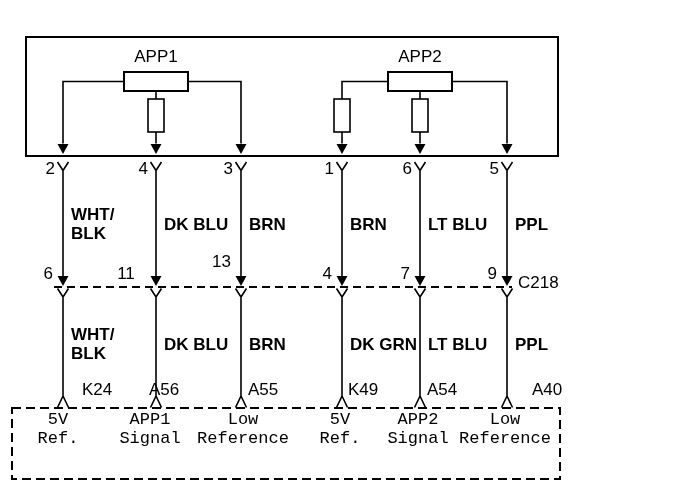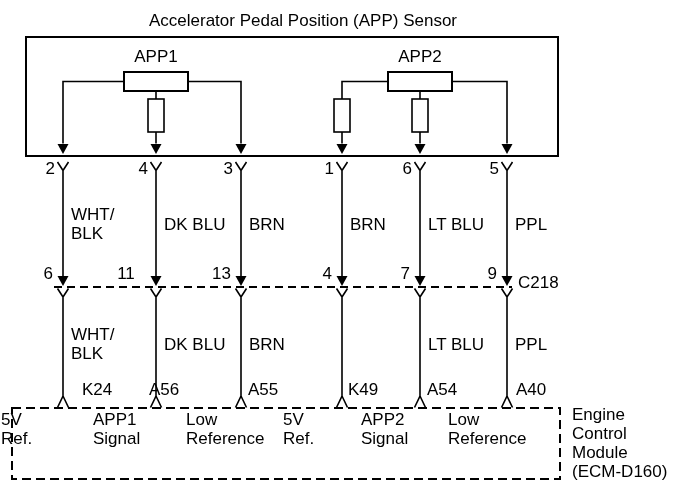--- a/index.html
+++ b/index.html
@@ -37,23 +37,26 @@
     text-align: center;
   }
   .pin-num {
     width: 40px;
     text-align: right;
   }
   .color-lbl {
     height: 54px;
     display: flex;
     align-items: center;
+    font-weight: bold;
   }
   .ecm-fn {
     width: 114px;
+    text-align: center;
+    font-family: Liberation Mono, monospace;
   }
 </style>
 </head>
 <body>
 
 <div id="stage">
 
   <svg width="700" height="500" viewBox="0 0 700 500">
     <g fill="none" stroke="#000" stroke-width="2">
 
@@ -107,21 +110,20 @@
           <polygon points="501.5,276 512.5,276 507,286" fill="#000" stroke="none"></polygon>
         </g>
       </g>
 
       <line x1="54" y1="287" x2="512" y2="287" stroke-dasharray="8 5"></line>
 
       <rect x="12" y="408" width="548" height="71" stroke-dasharray="9 5"></rect>
     </g>
   </svg>
 
-  <div class="lbl title" style="left:0px; top:11px;">Accelerator Pedal Position (APP) Sensor</div>
 
   <div class="lbl pot-lbl" style="left:106px; top:47px;">APP1</div>
   <div class="lbl pot-lbl" style="left:370px; top:47px;">APP2</div>
 
   <div class="lbl pin-num" style="left:15px;  top:159px;">2</div>
   <div class="lbl pin-num" style="left:108px; top:159px;">4</div>
   <div class="lbl pin-num" style="left:193px; top:159px;">3</div>
   <div class="lbl pin-num" style="left:294px; top:159px;">1</div>
   <div class="lbl pin-num" style="left:372px; top:159px;">6</div>
   <div class="lbl pin-num" style="left:459px; top:159px;">5</div>
@@ -129,52 +131,49 @@
   <div class="lbl color-lbl" style="left:71px;  top:197px;">WHT/
 BLK</div>
   <div class="lbl color-lbl" style="left:164px; top:197px;">DK BLU</div>
   <div class="lbl color-lbl" style="left:249px; top:197px;">BRN</div>
   <div class="lbl color-lbl" style="left:350px; top:197px;">BRN</div>
   <div class="lbl color-lbl" style="left:428px; top:197px;">LT BLU</div>
   <div class="lbl color-lbl" style="left:515px; top:197px;">PPL</div>
 
   <div class="lbl pin-num" style="left:13px;  top:264px;">6</div>
   <div class="lbl pin-num" style="left:106px; top:264px;text-align:center;">11</div>
-  <div class="lbl pin-num" style="left:191px; top:264px;">13</div>
+  <div class="lbl pin-num" style="left:191px; top:252px;">13</div>
   <div class="lbl pin-num" style="left:292px; top:264px;">4</div>
   <div class="lbl pin-num" style="left:370px; top:264px;">7</div>
   <div class="lbl pin-num" style="left:457px; top:264px;">9</div>
 
   <div class="lbl" style="left:518px; top:273px;">C218</div>
 
   <div class="lbl color-lbl" style="left:71px;  top:317px;">WHT/
 BLK</div>
   <div class="lbl color-lbl" style="left:164px; top:317px;">DK BLU</div>
   <div class="lbl color-lbl" style="left:249px; top:317px;">BRN</div>
+  <div class="lbl color-lbl" style="left:350px; top:317px;">DK GRN</div>
   <div class="lbl color-lbl" style="left:428px; top:317px;">LT BLU</div>
   <div class="lbl color-lbl" style="left:515px; top:317px;">PPL</div>
 
   <div class="lbl" style="left:82px;  top:380px;">K24</div>
   <div class="lbl" style="left:149px; top:380px;">A56</div>
   <div class="lbl" style="left:248px; top:380px;">A55</div>
   <div class="lbl" style="left:348px; top:380px;">K49</div>
   <div class="lbl" style="left:427px; top:380px;">A54</div>
-  <div class="lbl" style="left:516px; top:380px;">A40</div>
+  <div class="lbl" style="left:532px; top:380px;">A40</div>
 
   <div class="lbl ecm-fn" style="left:1px;   top:410px;">5V
 Ref.</div>
   <div class="lbl ecm-fn" style="left:93px;  top:410px;">APP1
 Signal</div>
   <div class="lbl ecm-fn" style="left:186px; top:410px;">Low
 Reference</div>
   <div class="lbl ecm-fn" style="left:283px; top:410px;">5V
 Ref.</div>
   <div class="lbl ecm-fn" style="left:361px; top:410px;">APP2
 Signal</div>
   <div class="lbl ecm-fn" style="left:448px; top:410px;">Low
 Reference</div>
 
-  <div class="lbl" style="left:572px; top:405px;">Engine
-Control
-Module
-(ECM-D160)</div>
 
 </div>
 
 </body></html>

